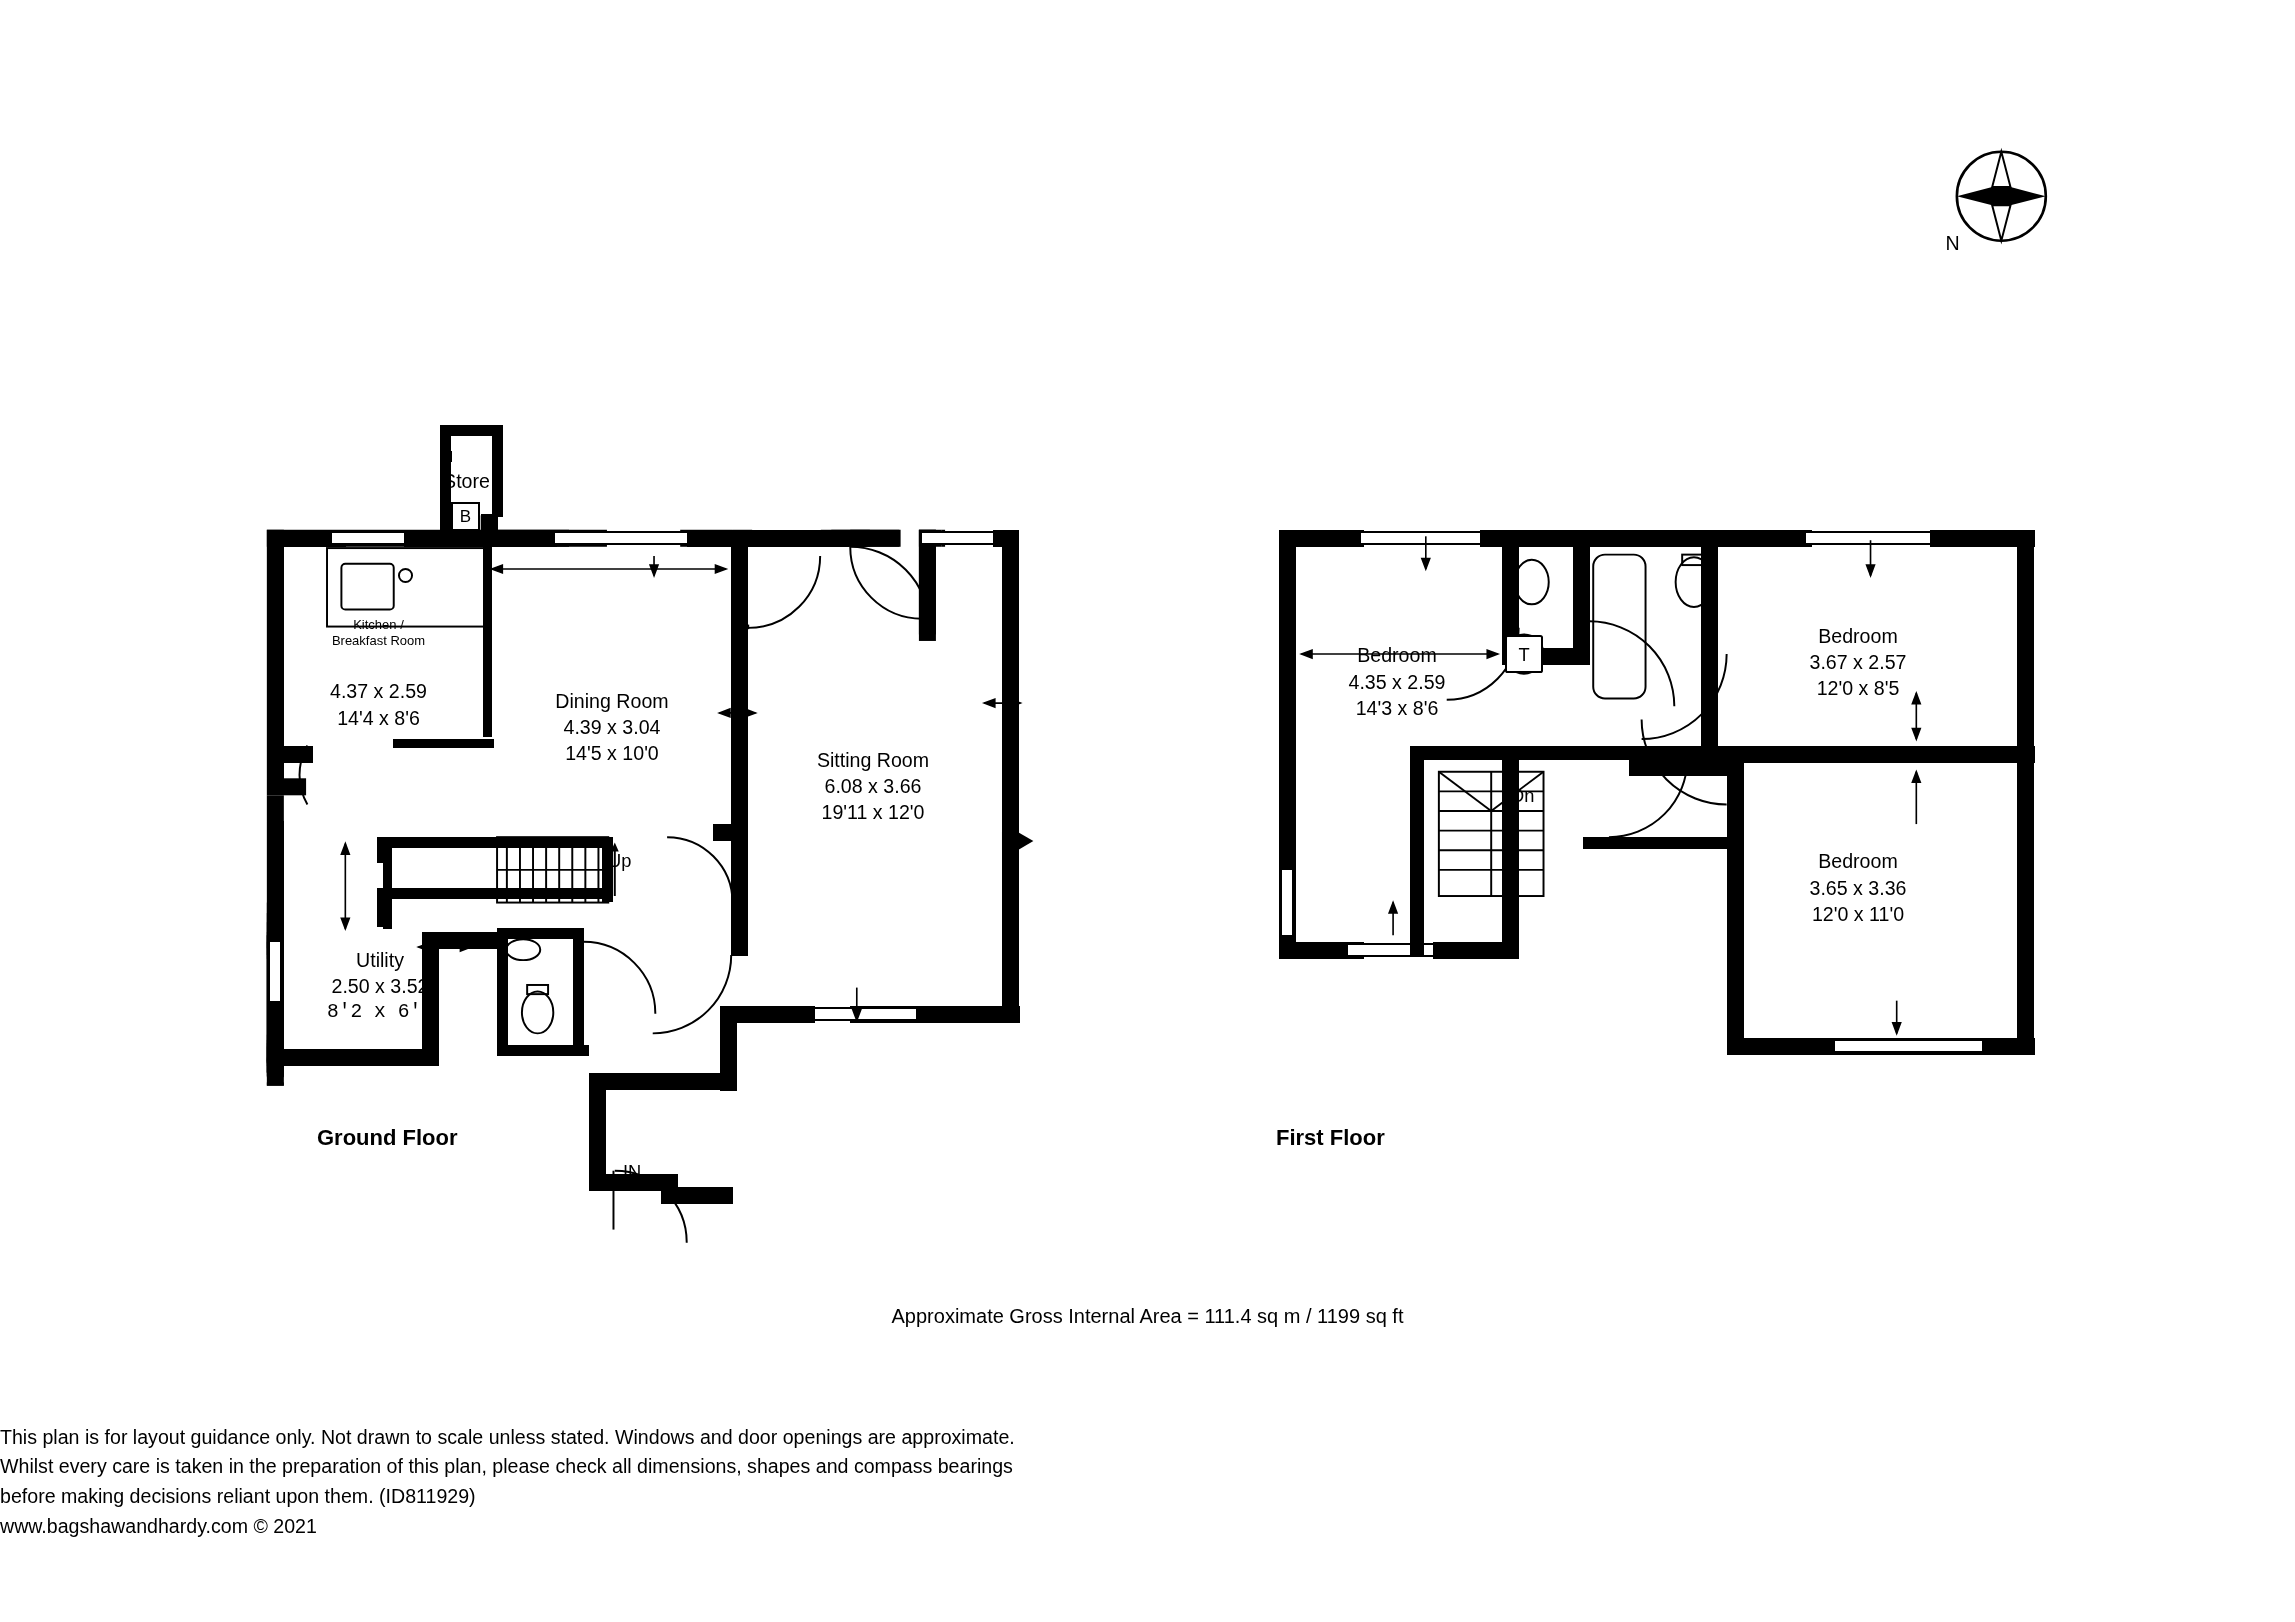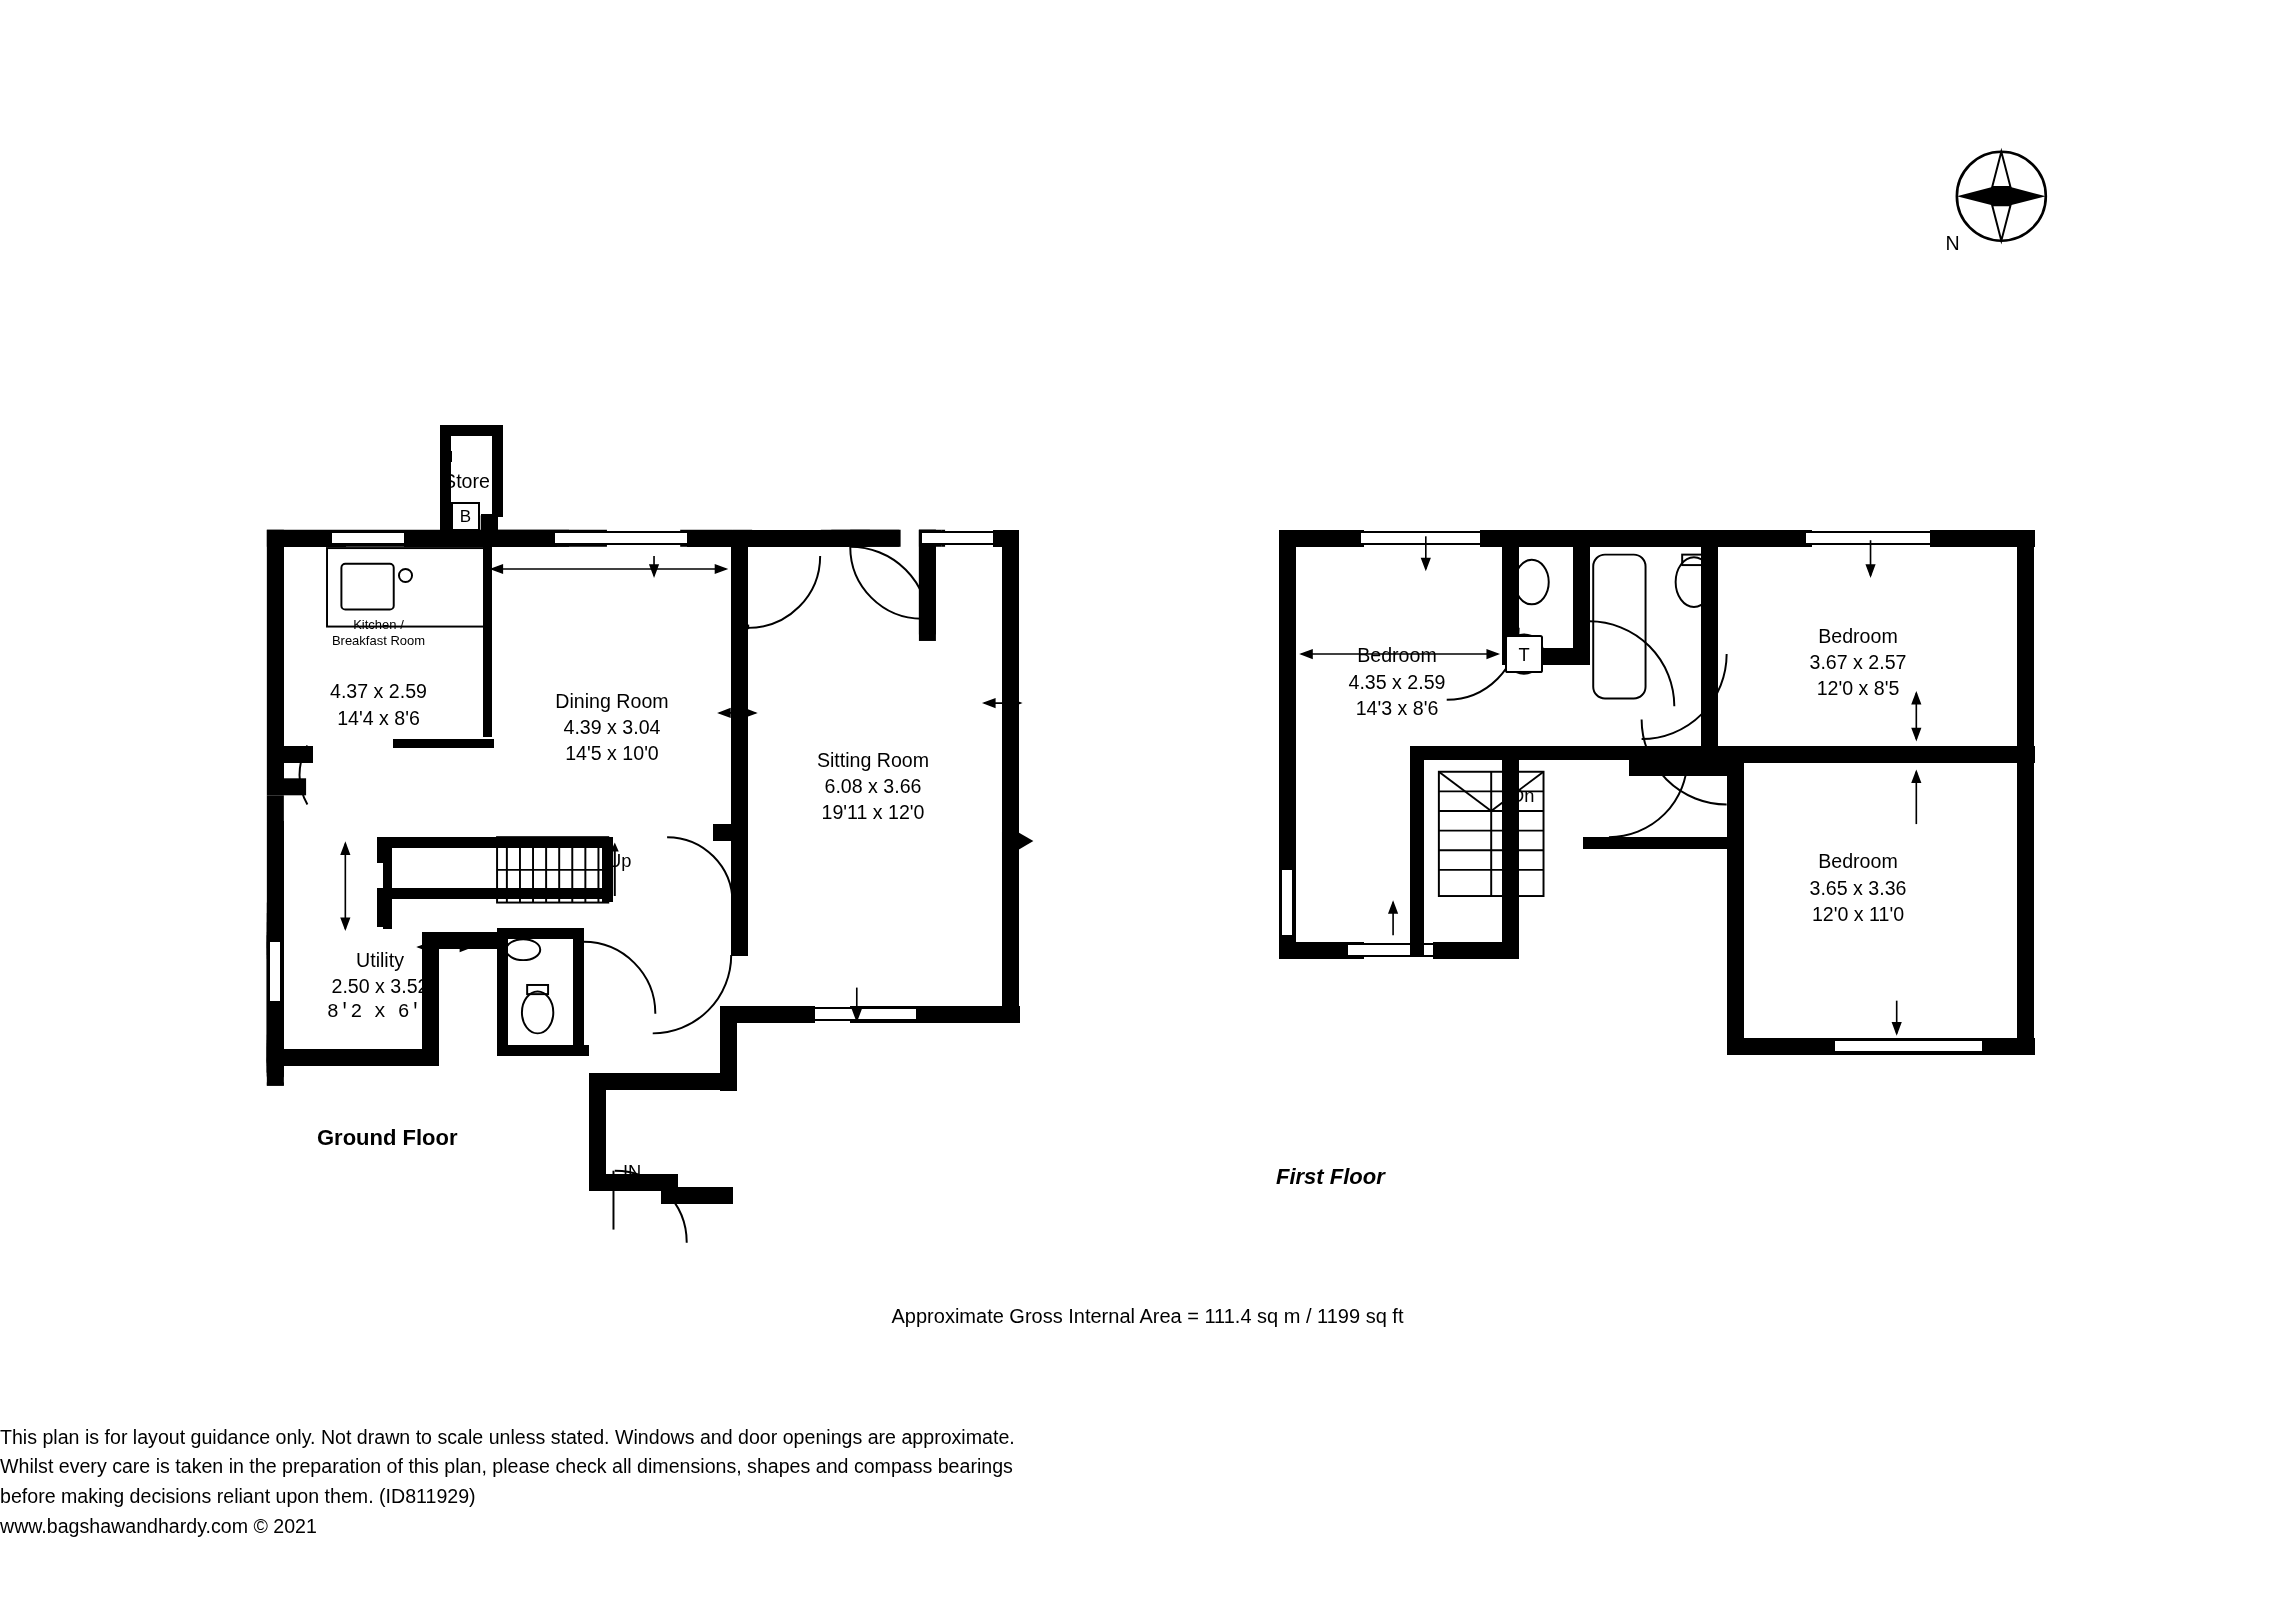--- a/index.html
+++ b/index.html
@@ -430,21 +430,21 @@
   <div class="label" style="left:1760px; top:625px; width:196px;">Bedroom</div>
   <div class="label" style="left:1760px; top:651px; width:196px;">3.67 x 2.57</div>
   <div class="label" style="left:1760px; top:677px; width:196px;">12'0 x 8'5</div>
 
   <div class="label" style="left:1760px; top:850px; width:196px;">Bedroom</div>
   <div class="label" style="left:1760px; top:877px; width:196px;">3.65 x 3.36</div>
   <div class="label" style="left:1760px; top:903px; width:196px;">12'0 x 11'0</div>
 
   <div class="small-txt" style="left:1511px; top:785px;">Dn</div>
 
-  <div class="floor-title" style="left:1276px; top:1164px;font-style:italic;">First Floor</div>
+  <div class="floor-title" style="left:1276px; top:1125px;">First Floor</div>
 
   <div class="area-note" style="left:0; top:1305px;">Approximate Gross Internal Area = 111.4 sq m / 1199 sq ft</div>
 
   <div class="footer" style="left:0; top:1423px;">This plan is for layout guidance only. Not drawn to scale unless stated. Windows and door openings are approximate.</div>
   <div class="footer" style="left:0; top:1452px;">Whilst every care is taken in the preparation of this plan, please check all dimensions, shapes and compass bearings</div>
   <div class="footer" style="left:0; top:1482px;">before making decisions reliant upon them. (ID811929)</div>
   <div class="footer" style="left:0; top:1512px;">www.bagshawandhardy.com © 2021</div>
 
 </div>
 

